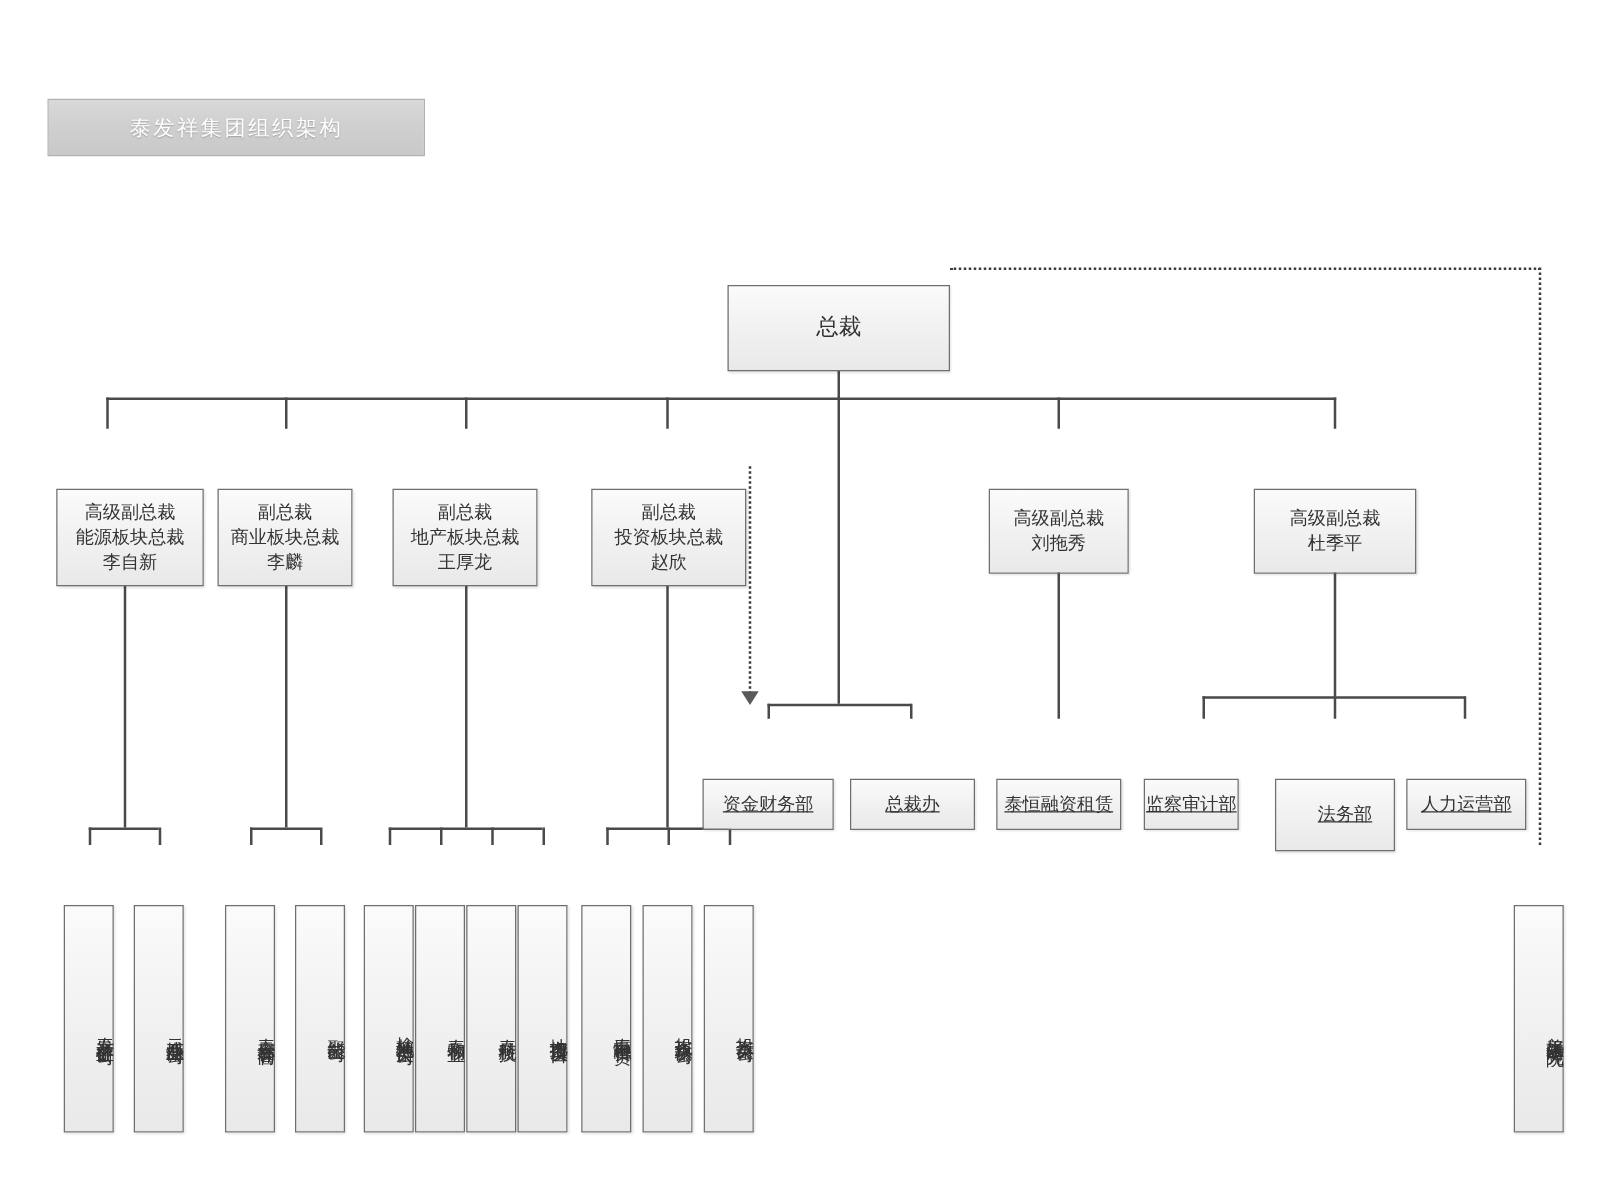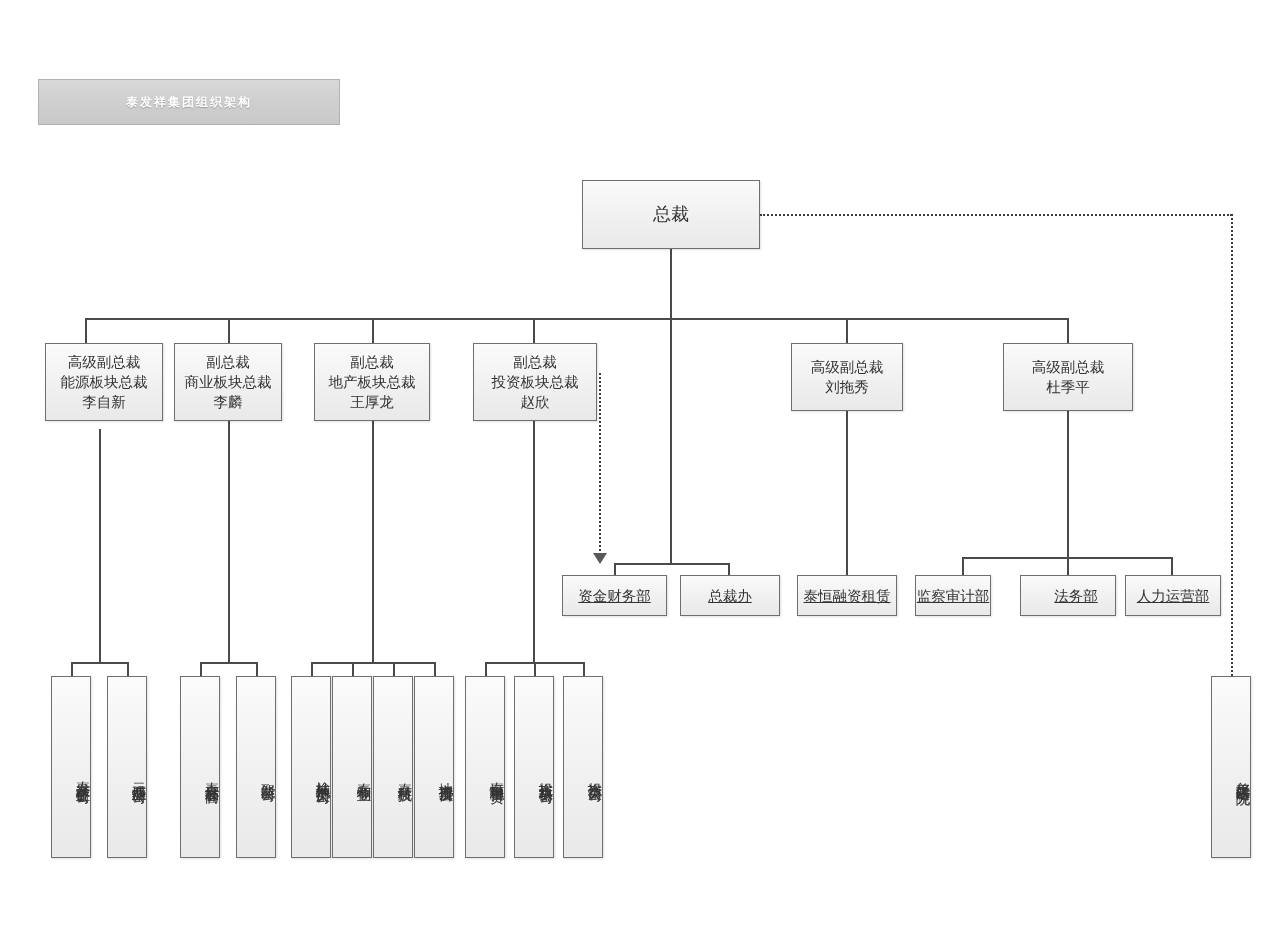--- a/index.html
+++ b/index.html
@@ -22,42 +22,43 @@
     position:absolute;
     left:38px; top:79px;
     width:302px; height:46px;
     background:linear-gradient(180deg,#d8d8d8 0%,#cfcfcf 50%,#c9c9c9 100%);
     border:1px solid #b2b2b2;
     box-sizing:border-box;
     display:flex; align-items:center; justify-content:center;
   }
   .title-banner .title-text{
     color:#ffffff;
-    font-size:12px;
-    font-weight:bold;
+    font-size:17px;
+    font-weight:normal;
     letter-spacing:2px;
     text-shadow:0 1px 1px rgba(120,120,120,.55);
     white-space:nowrap;
   }
 
   
   .node{
     position:absolute;
     box-sizing:border-box;
     border:1.5px solid #6f6f6f;
     background:linear-gradient(180deg,#fbfbfb 0%,#f2f2f2 45%,#e9e9e9 100%);
     display:flex;
     align-items:center;
     justify-content:center;
     text-align:center;
     color:#333333;
     font-size:14.5px;
     line-height:1.38;
     box-shadow:1px 1px 2px rgba(0,0,0,.12);
     white-space:pre-line;
+    margin-top:48px;
   }
   .node.root{ font-size:18px; }
   .node.dept{ font-size:14.5px;text-decoration:underline; }
 
   
   .node.vert{
     writing-mode:vertical-rl;
     text-orientation:upright;
     letter-spacing:1.5px;
     font-size:14.5px;
@@ -181,21 +182,21 @@
 杜季平</div>
 
   <div class="node dept" style="left:562px;top:575px;width:105px;height:41px;">资金财务部</div>
 
   <div class="node dept" style="left:680px;top:575px;width:100px;height:41px;">总裁办</div>
 
   <div class="node dept" style="left:797px;top:575px;width:100px;height:41px;">泰恒融资租赁</div>
 
   <div class="node dept" style="left:915px;top:575px;width:76px;height:41px;">监察审计部</div>
 
-  <div class="node dept" style="left:1020px;top:575px;width:96px;height:41px;padding-left:16px;">法务部</div>
+  <div class="node dept" style="left:1020px;top:575px;width:96px;height:58px;padding-left:16px;">法务部</div>
 
   <div class="node dept" style="left:1125px;top:575px;width:96px;height:41px;">人力运营部</div>
 
   <div class="node vert" style="left:51px;top:676px;width:40px;height:182px;">泰发祥矿业公司</div>
 
   <div class="node vert" style="left:107px;top:676px;width:40px;height:182px;">元盛煤业公司</div>
 
   <div class="node vert" style="left:180px;top:676px;width:40px;height:182px;">泰启祥发商管</div>
 
   <div class="node vert" style="left:236px;top:676px;width:40px;height:182px;">聚能公司</div>

